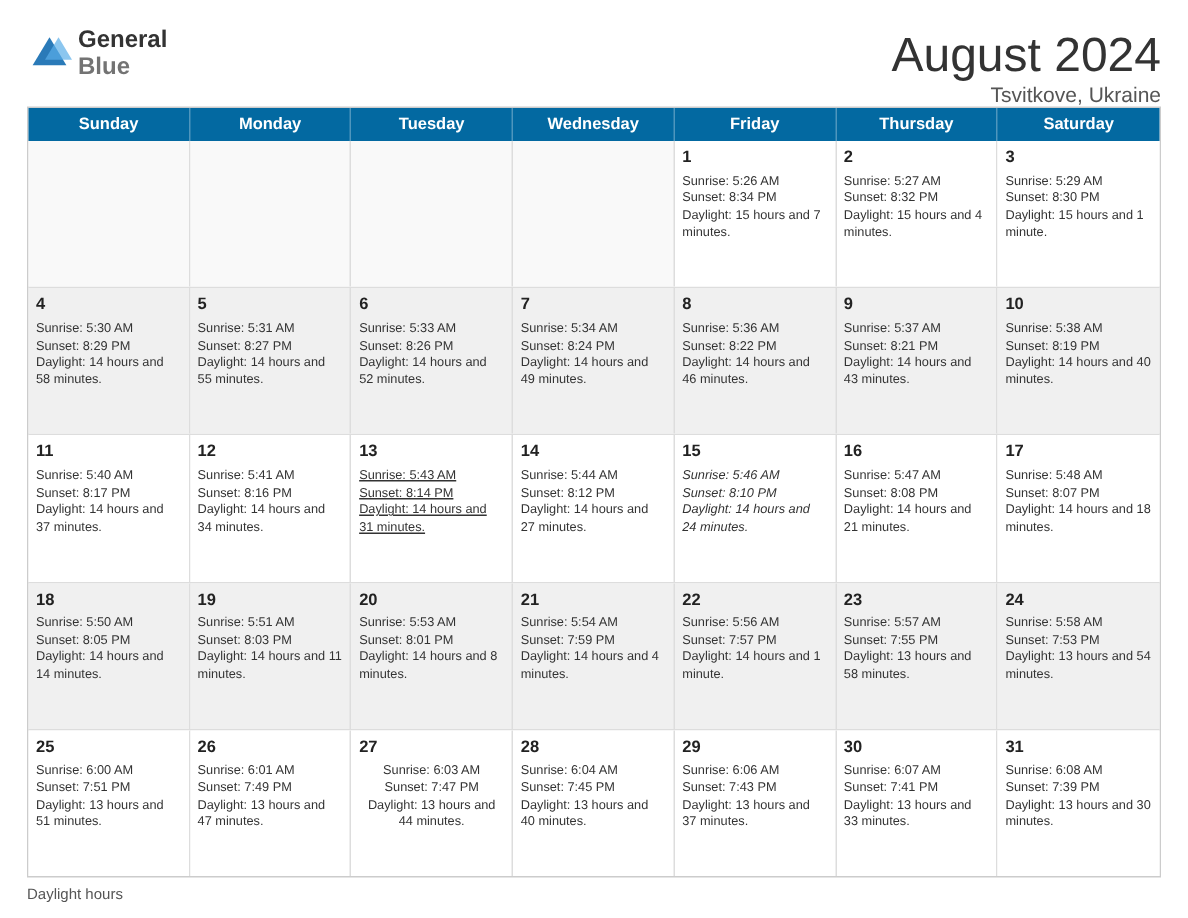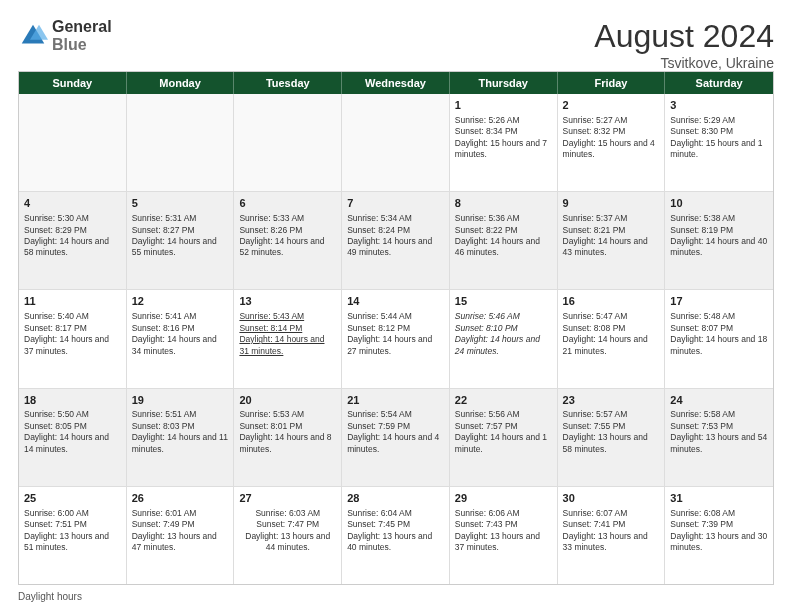--- a/index.html
+++ b/index.html
@@ -61,21 +61,21 @@
     }
     .calendar {
       flex: 1;
       display: flex;
       flex-direction: column;
       border: 1px solid #ccc;
     }
     .cal-header {
       display: grid;
       grid-template-columns: repeat(7, 1fr);
-      background: #14532d;
+      background: #0369a1;
     }
     .cal-header-cell {
       color: #fff;
       font-size: 11px;
       font-weight: bold;
       text-align: center;
       padding: 5px 2px;
       border-right: 1px solid rgba(255,255,255,0.3);
     }
     .cal-header-cell:last-child { border-right: none; }
@@ -135,22 +135,22 @@
       <div class="subtitle">Tsvitkove, Ukraine</div>
     </div>
   </div>
 
   <div class="calendar">
     <div class="cal-header">
     <div class="cal-header-cell">Sunday</div>
         <div class="cal-header-cell">Monday</div>
         <div class="cal-header-cell">Tuesday</div>
         <div class="cal-header-cell">Wednesday</div>
+        <div class="cal-header-cell">Friday</div>
         <div class="cal-header-cell">Thursday</div>
-        <div class="cal-header-cell">Friday</div>
         <div class="cal-header-cell">Saturday</div>
       </div>
     <div class="cal-body">
     <div class="cal-row">
           <div class="cal-cell empty"></div>
           <div class="cal-cell empty"></div>
           <div class="cal-cell empty"></div>
           <div class="cal-cell empty"></div>
           <div class="cal-cell">
             <div class="day-number">1</div>

